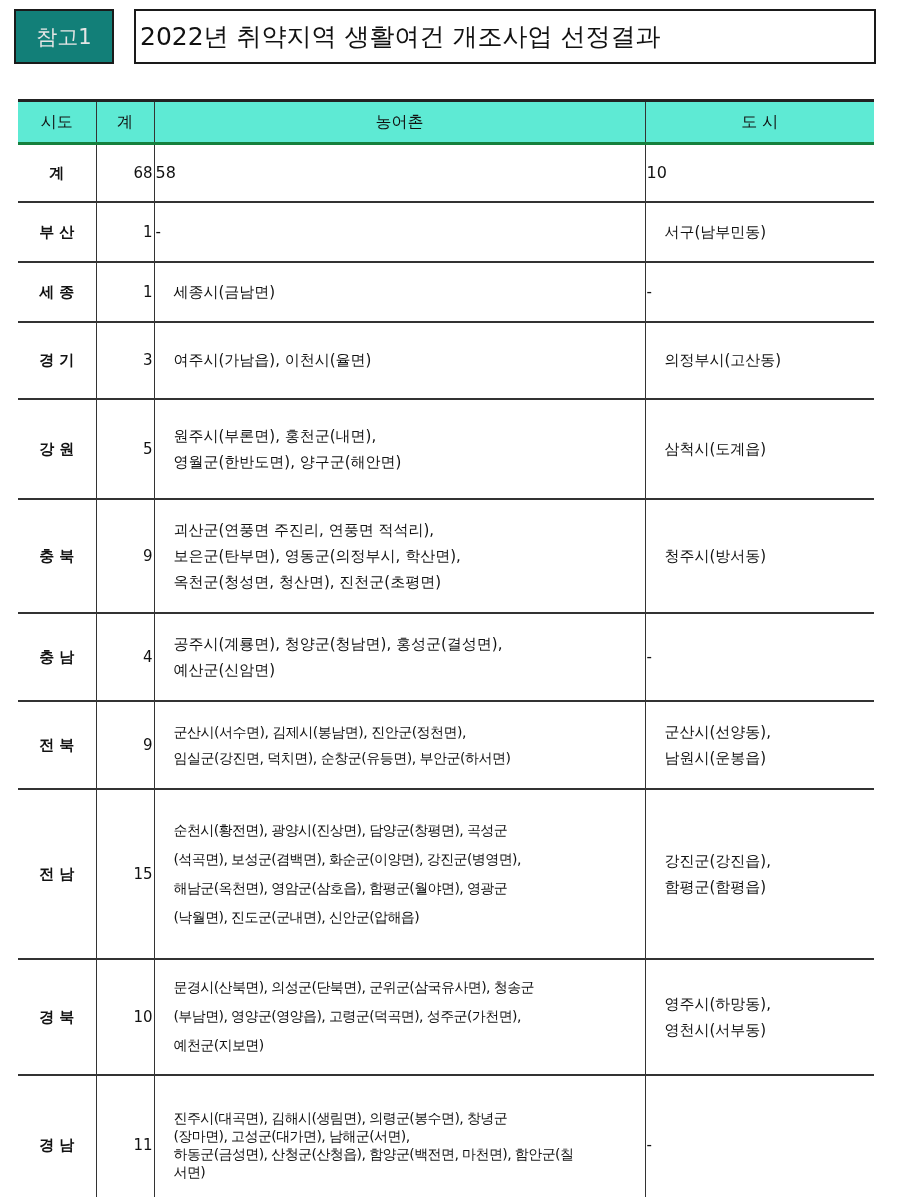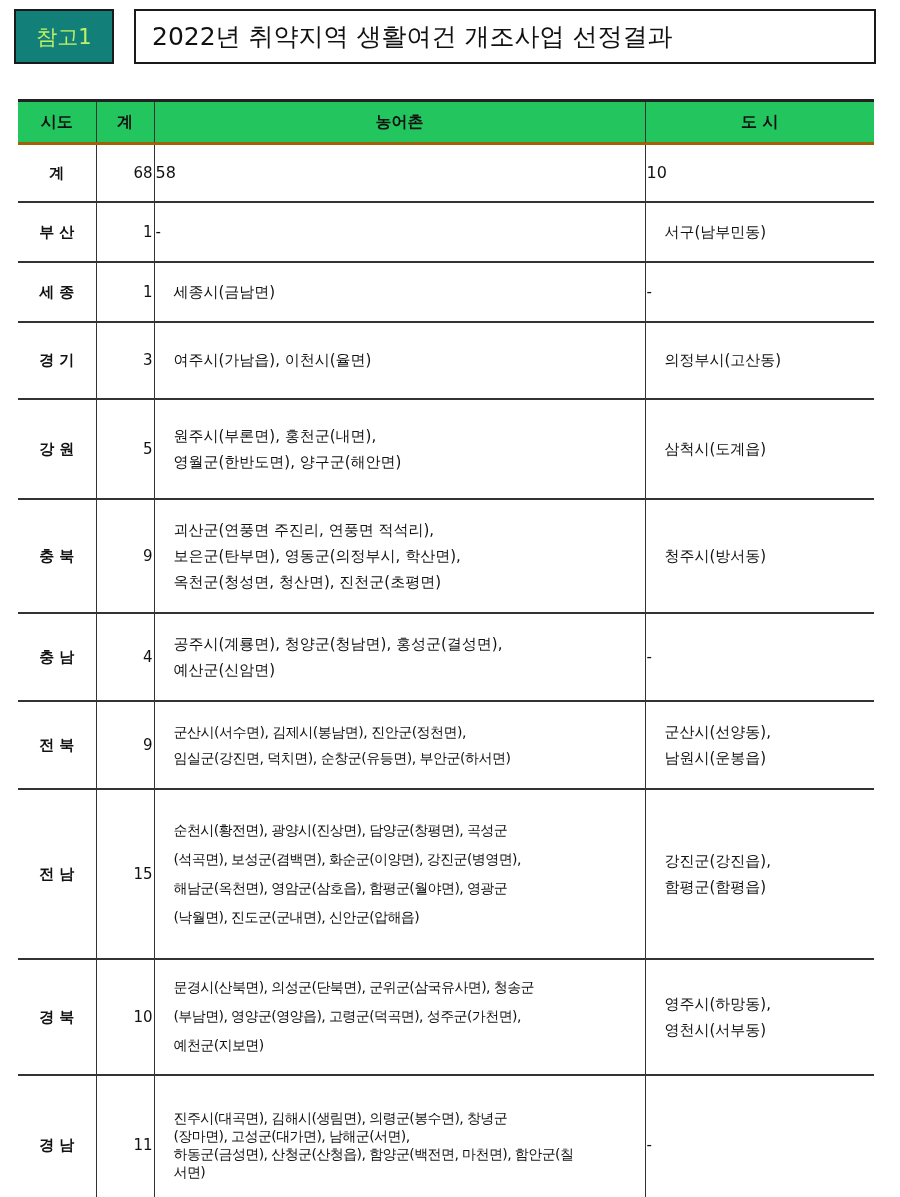--- a/index.html
+++ b/index.html
@@ -4,42 +4,42 @@
   <style>
     html, body { margin: 0; padding: 0; background: #ffffff; }
     body {
       width: 900px; height: 1197px; position: relative; overflow: hidden;
       font-family: "DejaVu Sans", sans-serif; color: #111;
     }
     .title-row { position: absolute; left: 14px; top: 9px; width: 862px; height: 55px; }
     .badge {
       position: absolute; left: 0; top: 0; width: 100px; height: 55px;
       background: #127f78; border: 2px solid #1a1a1a; box-sizing: border-box;
-      color: #bef264; font-size: 21px; display: flex; align-items: center; justify-content: center;
+      color: #e5e5e5; font-size: 21px; display: flex; align-items: center; justify-content: center;
     }
     .title-box {
       position: absolute; left: 120px; top: 0; width: 742px; height: 55px;
       border: 2px solid #1a1a1a; box-sizing: border-box; background: #fff;
-      font-size: 25px; display: flex; align-items: center; padding-left: 16px;
+      font-size: 25px; display: flex; align-items: center; padding-left: 4px;
     }
     table.result {
       position: absolute; left: 18px; top: 99px; width: 856px;
       border-collapse: collapse; table-layout: fixed;
       border-top: 3px solid #222; border-bottom: 3px solid #222;
     }
     table.result th, table.result td {
       border-top: 2px solid #333; border-bottom: 2px solid #333;
       border-left: 1.5px solid #333; border-right: 1.5px solid #333;
       font-size: 15px; line-height: 26px; vertical-align: middle;
     }
     table.result tr > *:first-child { border-left: none; }
     table.result tr > *:last-child { border-right: none; }
     table.result thead th {
-      background: #22c55e; height: 38px; font-weight: bold; font-size: 16px; text-align: center;
-      border-bottom: 3px solid #a16207;
+      background: #5eead4; height: 38px; font-weight: normal; font-size: 16px; text-align: center;
+      border-bottom: 3px solid #15803d;
     }
     .c-region { text-align: center; font-weight: bold; font-size: 16px; }
     .c-count { text-align: right; font-size: 16px; }
     .c-list { text-align: left; padding: 0 19px; }
     .c-center { text-align: left; }
     .col1 { width: 78px; }
     .col2 { width: 58px; }
     .col3 { width: 491px; }
     .col4 { width: auto; }
   </style>

